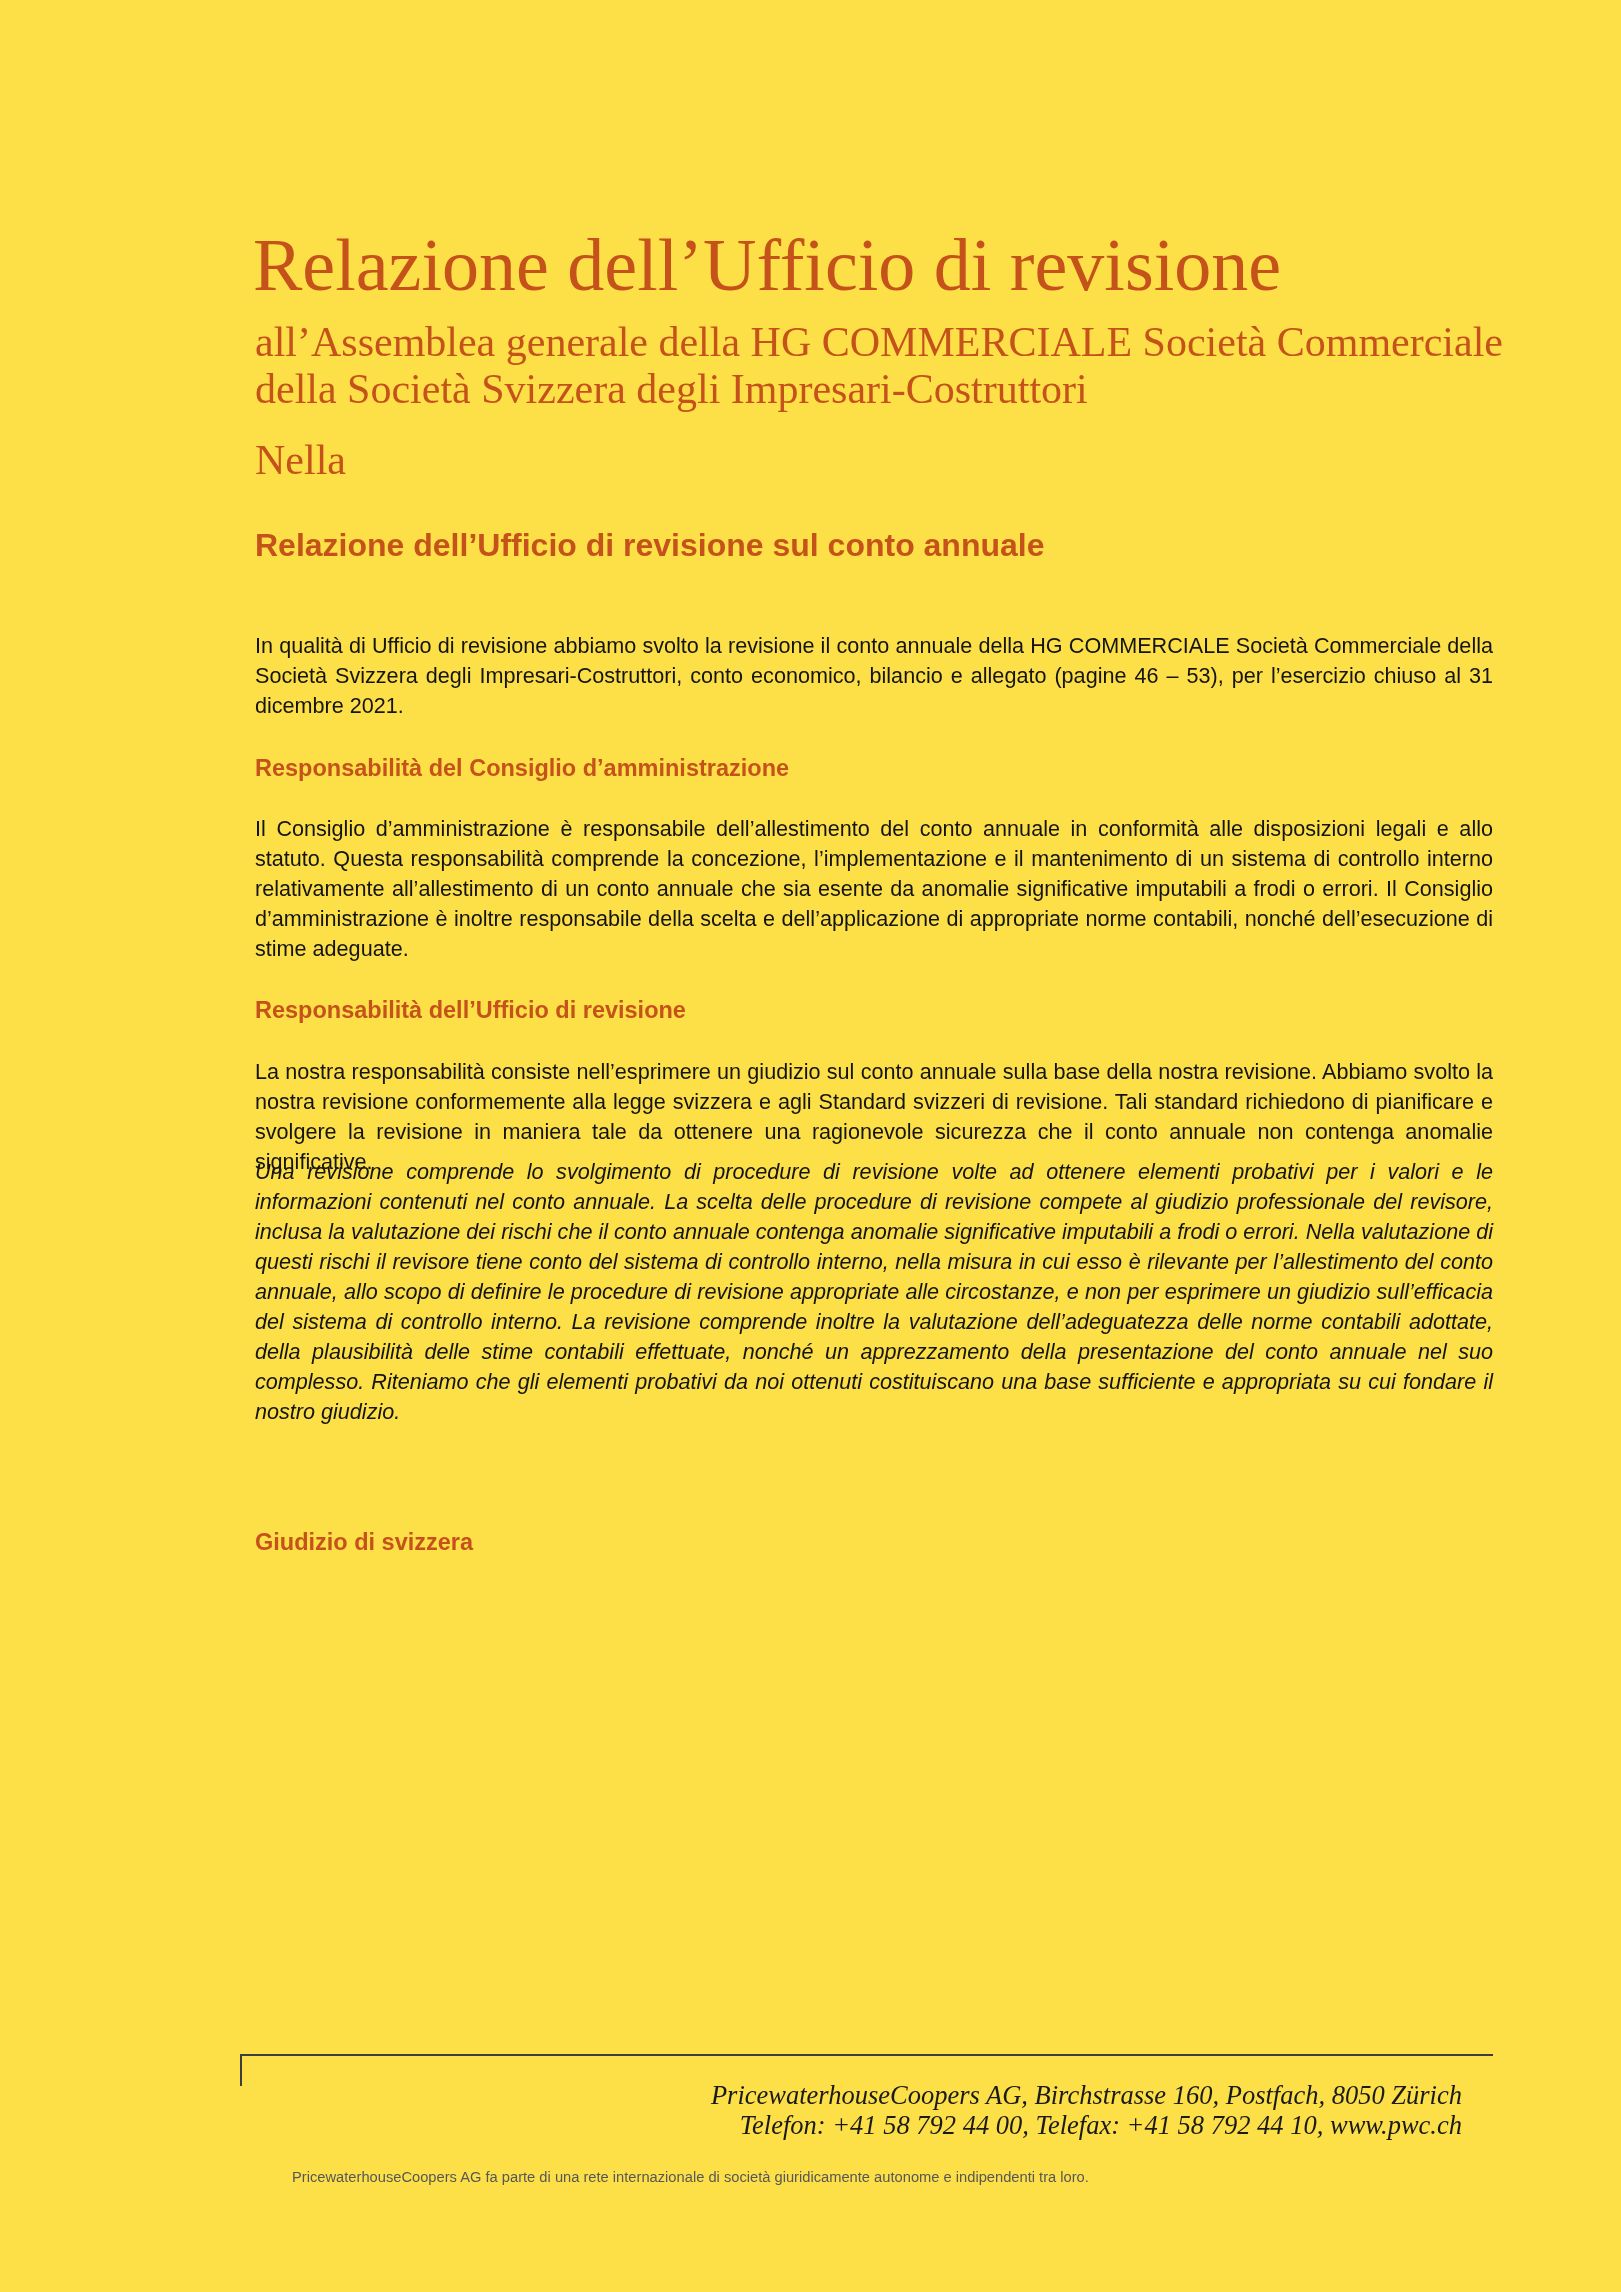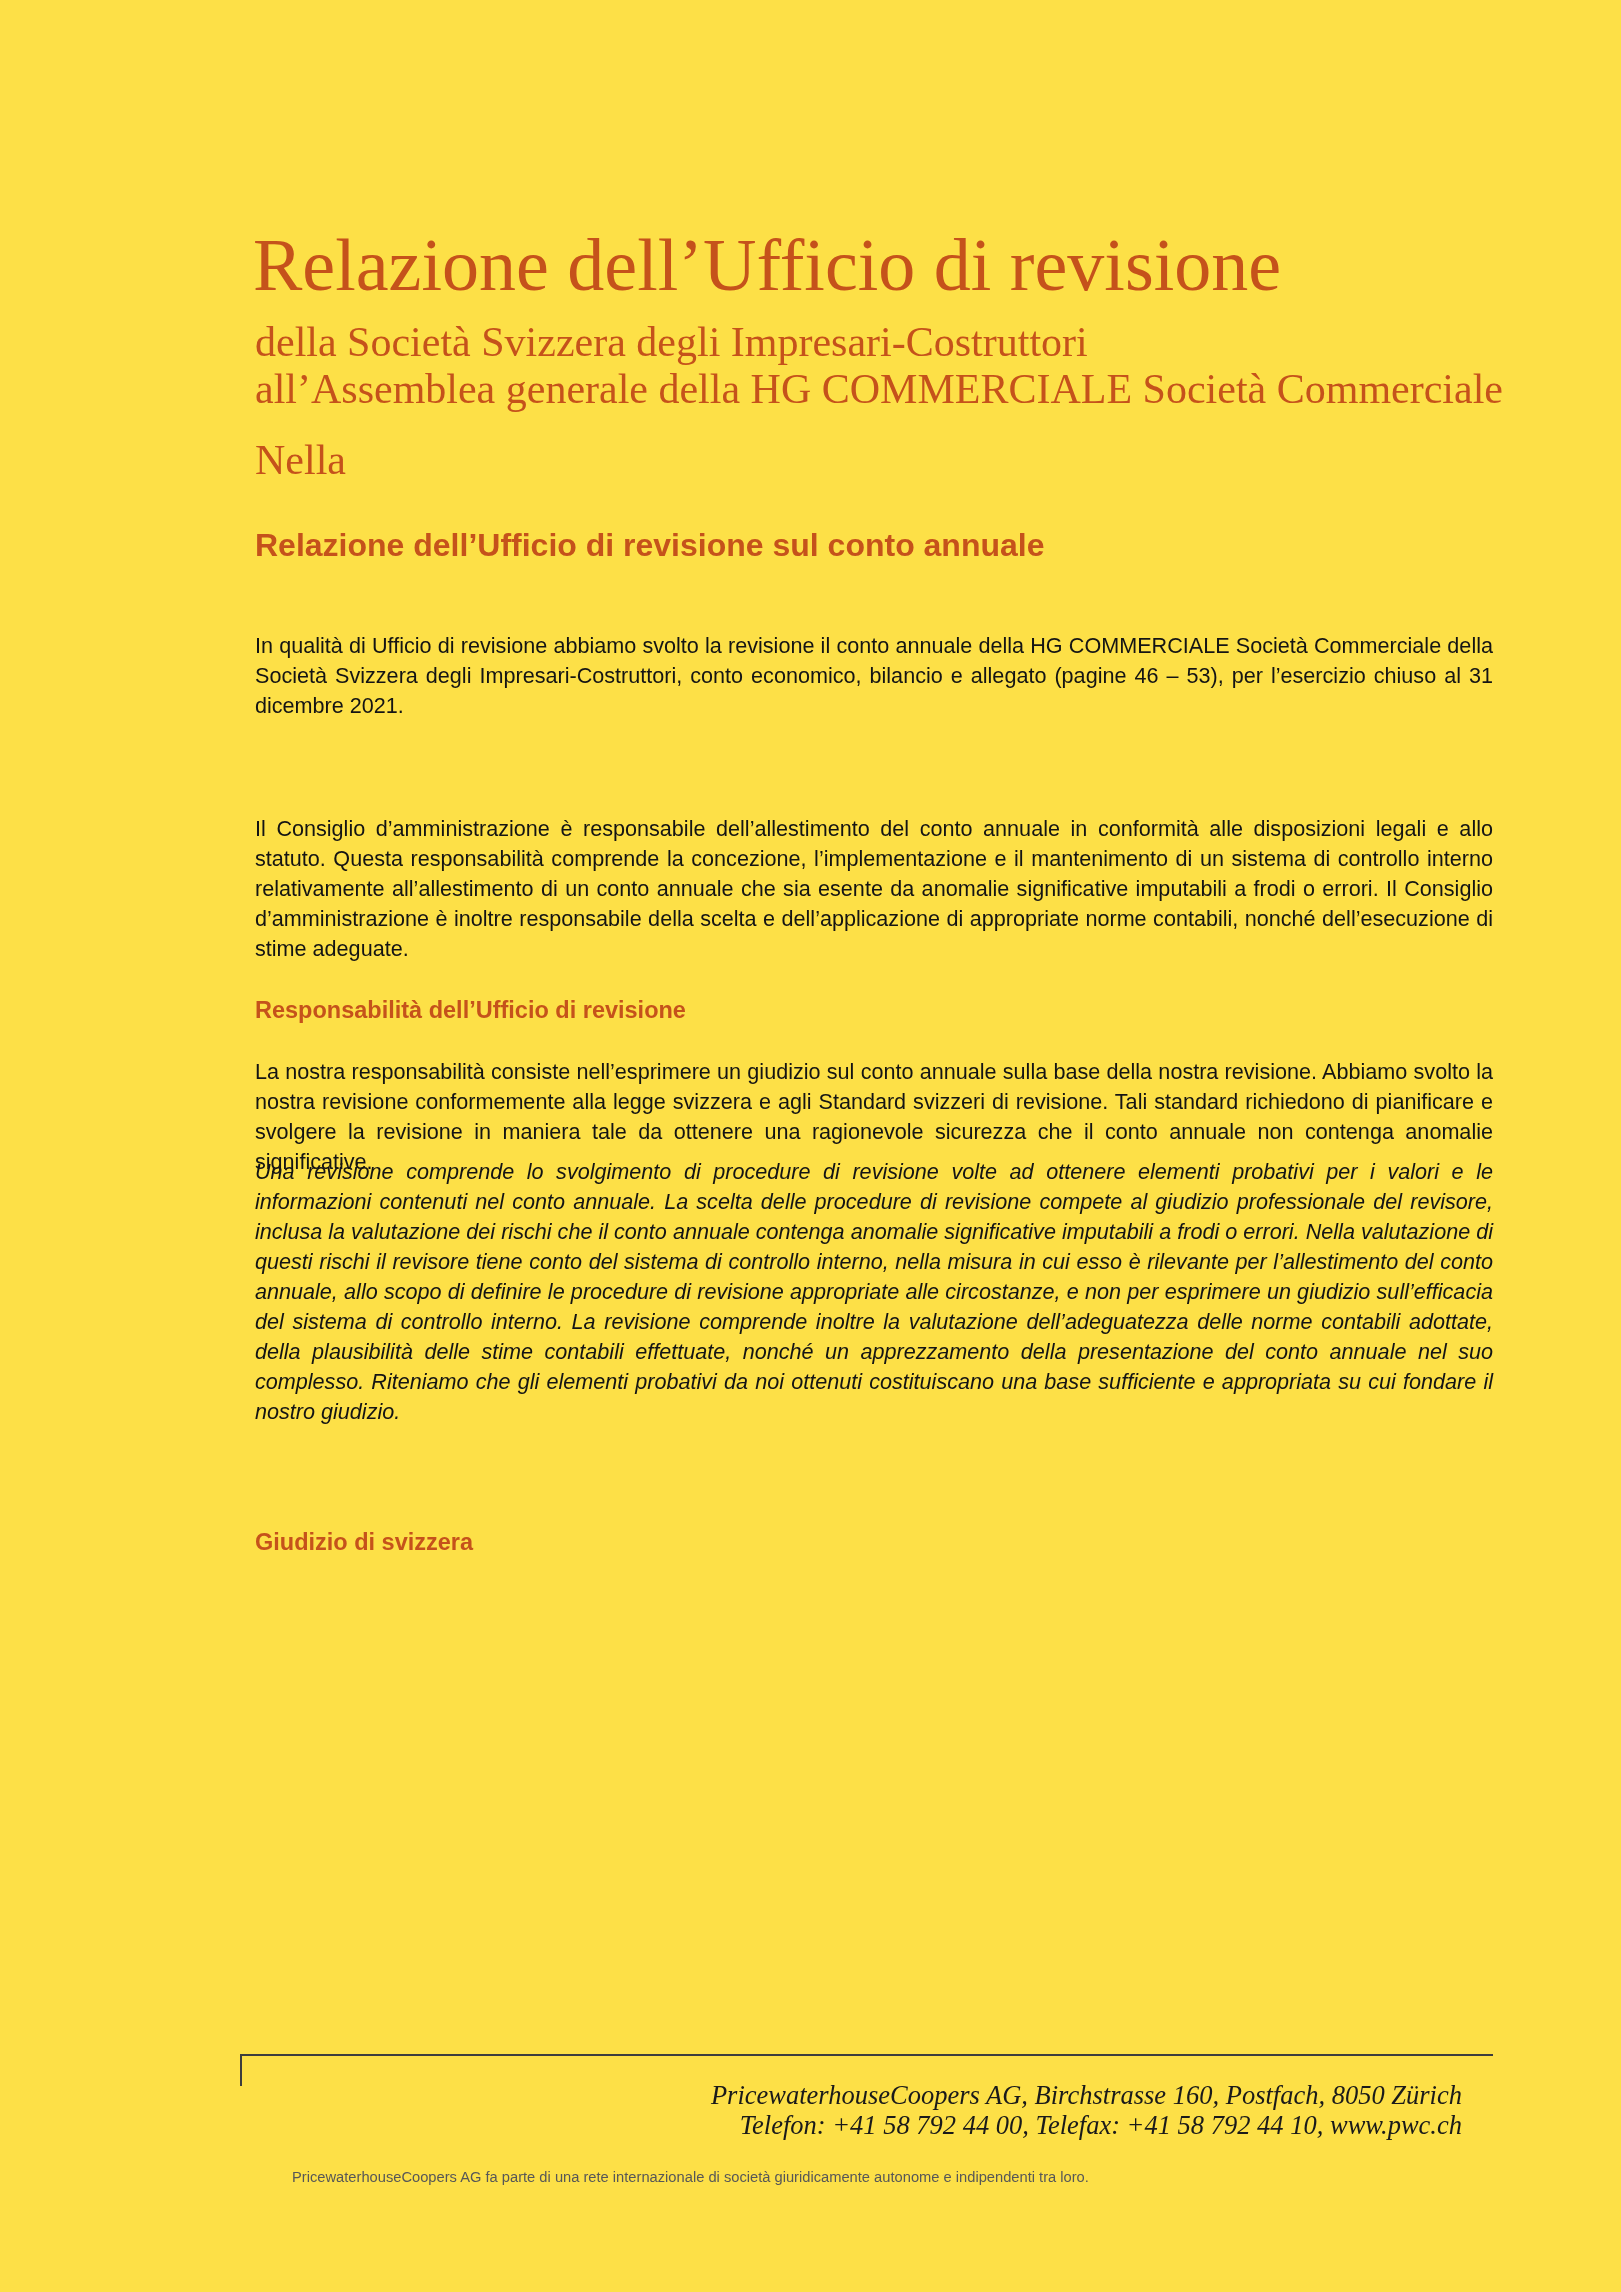--- a/index.html
+++ b/index.html
@@ -128,30 +128,31 @@
   }
 </style>
 </head>
 <body>
 
 <div class="page">
 
   <div class="doc-title">Relazione dell’Ufficio di revisione</div>
 
   <div class="doc-subtitle">
+    <div class="sub-line">all’Assemblea generale della HG COMMERCIALE Società Commerciale</div>
     <div class="sub-line">della Società Svizzera degli Impresari-Costruttori</div>
-    <div class="sub-line">all’Assemblea generale della HG COMMERCIALE Società Commerciale</div>
   </div>
 
   <div class="doc-city">Nella</div>
 
   <div class="section-title">Relazione dell’Ufficio di revisione sul conto annuale</div>
 
   <p class="para p-intro">In qualità di Ufficio di revisione abbiamo svolto la revisione il conto annuale della HG COMMERCIALE Società Commerciale della Società Svizzera degli Impresari-Costruttori, conto economico, bilancio e allegato (pagine 46 – 53), per l’esercizio chiuso al 31 dicembre 2021.</p>
 
+  <div class="sub-heading h-resp-cda">Responsabilità del Consiglio d’amministrazione</div>
 
   <p class="para p-resp-cda">Il Consiglio d’amministrazione è responsabile dell’allestimento del conto annuale in conformità alle disposizioni legali e allo statuto. Questa responsabilità comprende la concezione, l’implementazione e il mantenimento di un sistema di controllo interno relativamente all’allestimento di un conto annuale che sia esente da anomalie significative imputabili a frodi o errori. Il Consiglio d’amministrazione è inoltre responsabile della scelta e dell’applicazione di appropriate norme contabili, nonché dell’esecuzione di stime adeguate.</p>
 
   <div class="sub-heading h-resp-udr">Responsabilità dell’Ufficio di revisione</div>
 
   <p class="para p-resp-udr-1">La nostra responsabilità consiste nell’esprimere un giudizio sul conto annuale sulla base della nostra revisione. Abbiamo svolto la nostra revisione conformemente alla legge svizzera e agli Standard svizzeri di revisione. Tali standard richiedono di pianificare e svolgere la revisione in maniera tale da ottenere una ragionevole sicurezza che il conto annuale non contenga anomalie significative.</p>
 
   <p class="para p-resp-udr-2">Una revisione comprende lo svolgimento di procedure di revisione volte ad ottenere elementi probativi per i valori e le informazioni contenuti nel conto annuale. La scelta delle procedure di revisione compete al giudizio professionale del revisore, inclusa la valutazione dei rischi che il conto annuale contenga anomalie significative imputabili a frodi o errori. Nella valutazione di questi rischi il revisore tiene conto del sistema di controllo interno, nella misura in cui esso è rilevante per l’allestimento del conto annuale, allo scopo di definire le procedure di revisione appropriate alle circostanze, e non per esprimere un giudizio sull’efficacia del sistema di controllo interno. La revisione comprende inoltre la valutazione dell’adeguatezza delle norme contabili adottate, della plausibilità delle stime contabili effettuate, nonché un apprezzamento della presentazione del conto annuale nel suo complesso. Riteniamo che gli elementi probativi da noi ottenuti costituiscano una base sufficiente e appropriata su cui fondare il nostro giudizio.</p>
 
   <div class="sub-heading h-giudizio">Giudizio di svizzera</div>

